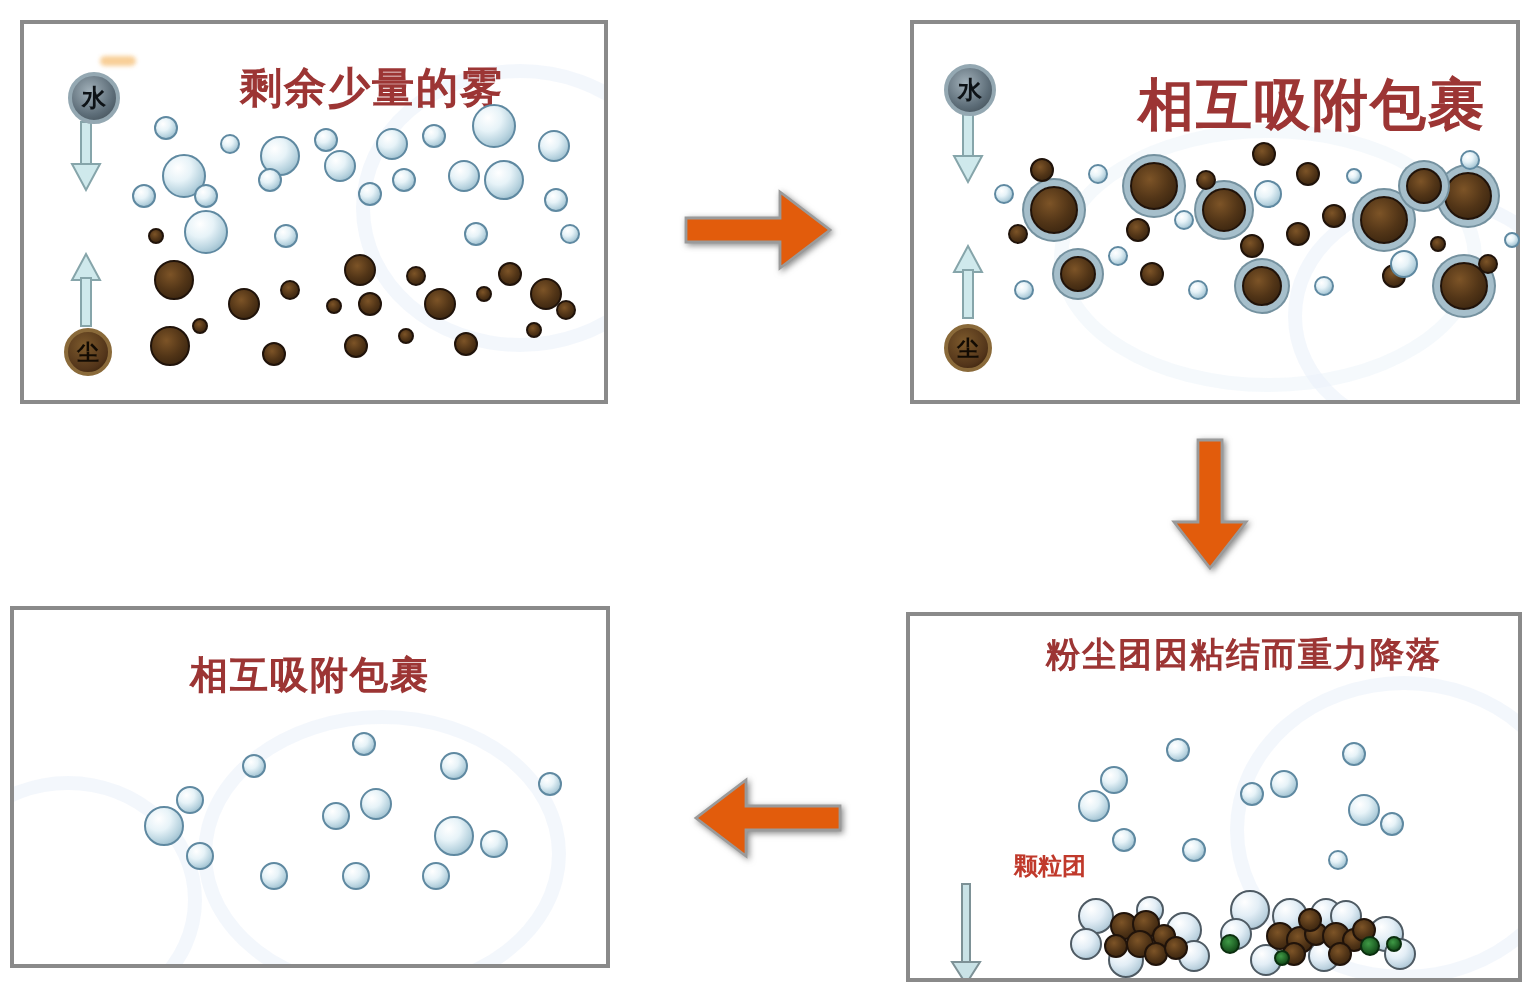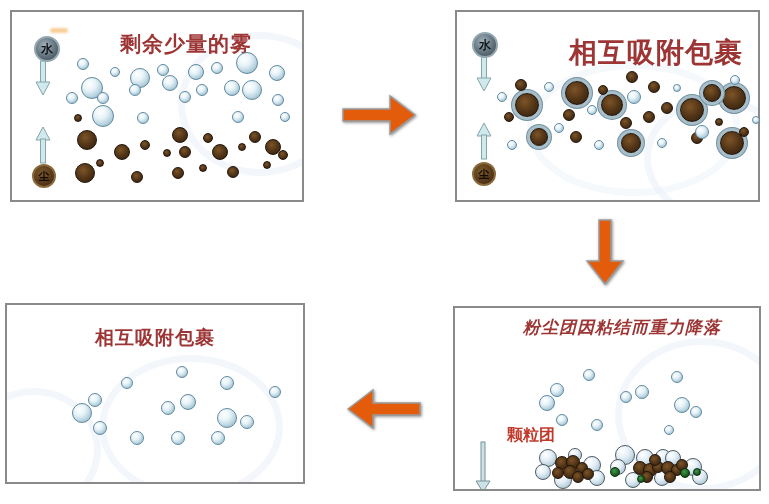--- a/index.html
+++ b/index.html
@@ -10,24 +10,24 @@
   #p2{left:455px;top:10px;width:305px;height:192px;}
   #p3{left:453px;top:306px;width:308px;height:185px;}
   #p4{left:5px;top:303px;width:300px;height:181px;}
   .swirl{position:absolute;border:7px solid #e9f1f9;border-radius:50%;opacity:.55;}
   .smudge{position:absolute;left:38px;top:16px;width:18px;height:5px;background:#f6c37e;
           border-radius:3px;filter:blur(1px);opacity:.8;}
   .panel-title{position:absolute;color:#9c3534;font-weight:bold;white-space:nowrap;
                font-family:"Liberation Serif",serif;z-index:4;letter-spacing:1px;}
   #t1{left:108px;top:18px;font-size:21px;}
   #t2{left:112px;top:22px;font-size:28px;}
-  #t3{left:68px;top:8px;font-size:17px;font-style:italic;}
+  #t3{left:68px;top:8px;font-size:17px;}
   #t4{left:88px;top:20px;font-size:19px;}
   .cluster-label{position:absolute;left:8px;top:117px;color:#c0392b;font-weight:bold;
-                 font-size:16px;z-index:4;font-family:"Liberation Serif",serif;padding-left:44px;}
+                 font-size:12px;z-index:4;font-family:"Liberation Serif",serif;padding-left:44px;}
   .layer{position:absolute;left:0;top:0;width:769px;height:504px;z-index:2;pointer-events:none;}
   .particle{position:absolute;border-radius:50%;box-sizing:border-box;}
   .t-w{background:radial-gradient(circle at 35% 30%, #ffffff 0%, #e7f3f8 35%, #b9d4e0 65%, #7fa7ba 100%);
        border:1px solid #5f89a1;}
   .t-d{background:radial-gradient(circle at 40% 35%, #7d5427 0%, #523517 50%, #2e1d0c 100%);
        border:1px solid #20130a;}
   .t-c{background:radial-gradient(circle at 40% 35%, #7d5427 0%, #523517 50%, #2e1d0c 100%);
        border:1px solid #20130a;box-shadow:0 0 0 3px #a6bfcb,0 0 0 4px #74919f;}
   .t-s{background:radial-gradient(circle at 35% 28%, #ffffff 0%, #e3eef6 40%, #bcd2df 70%, #8fabbd 100%);
        border:1px solid #4e5a63;}

